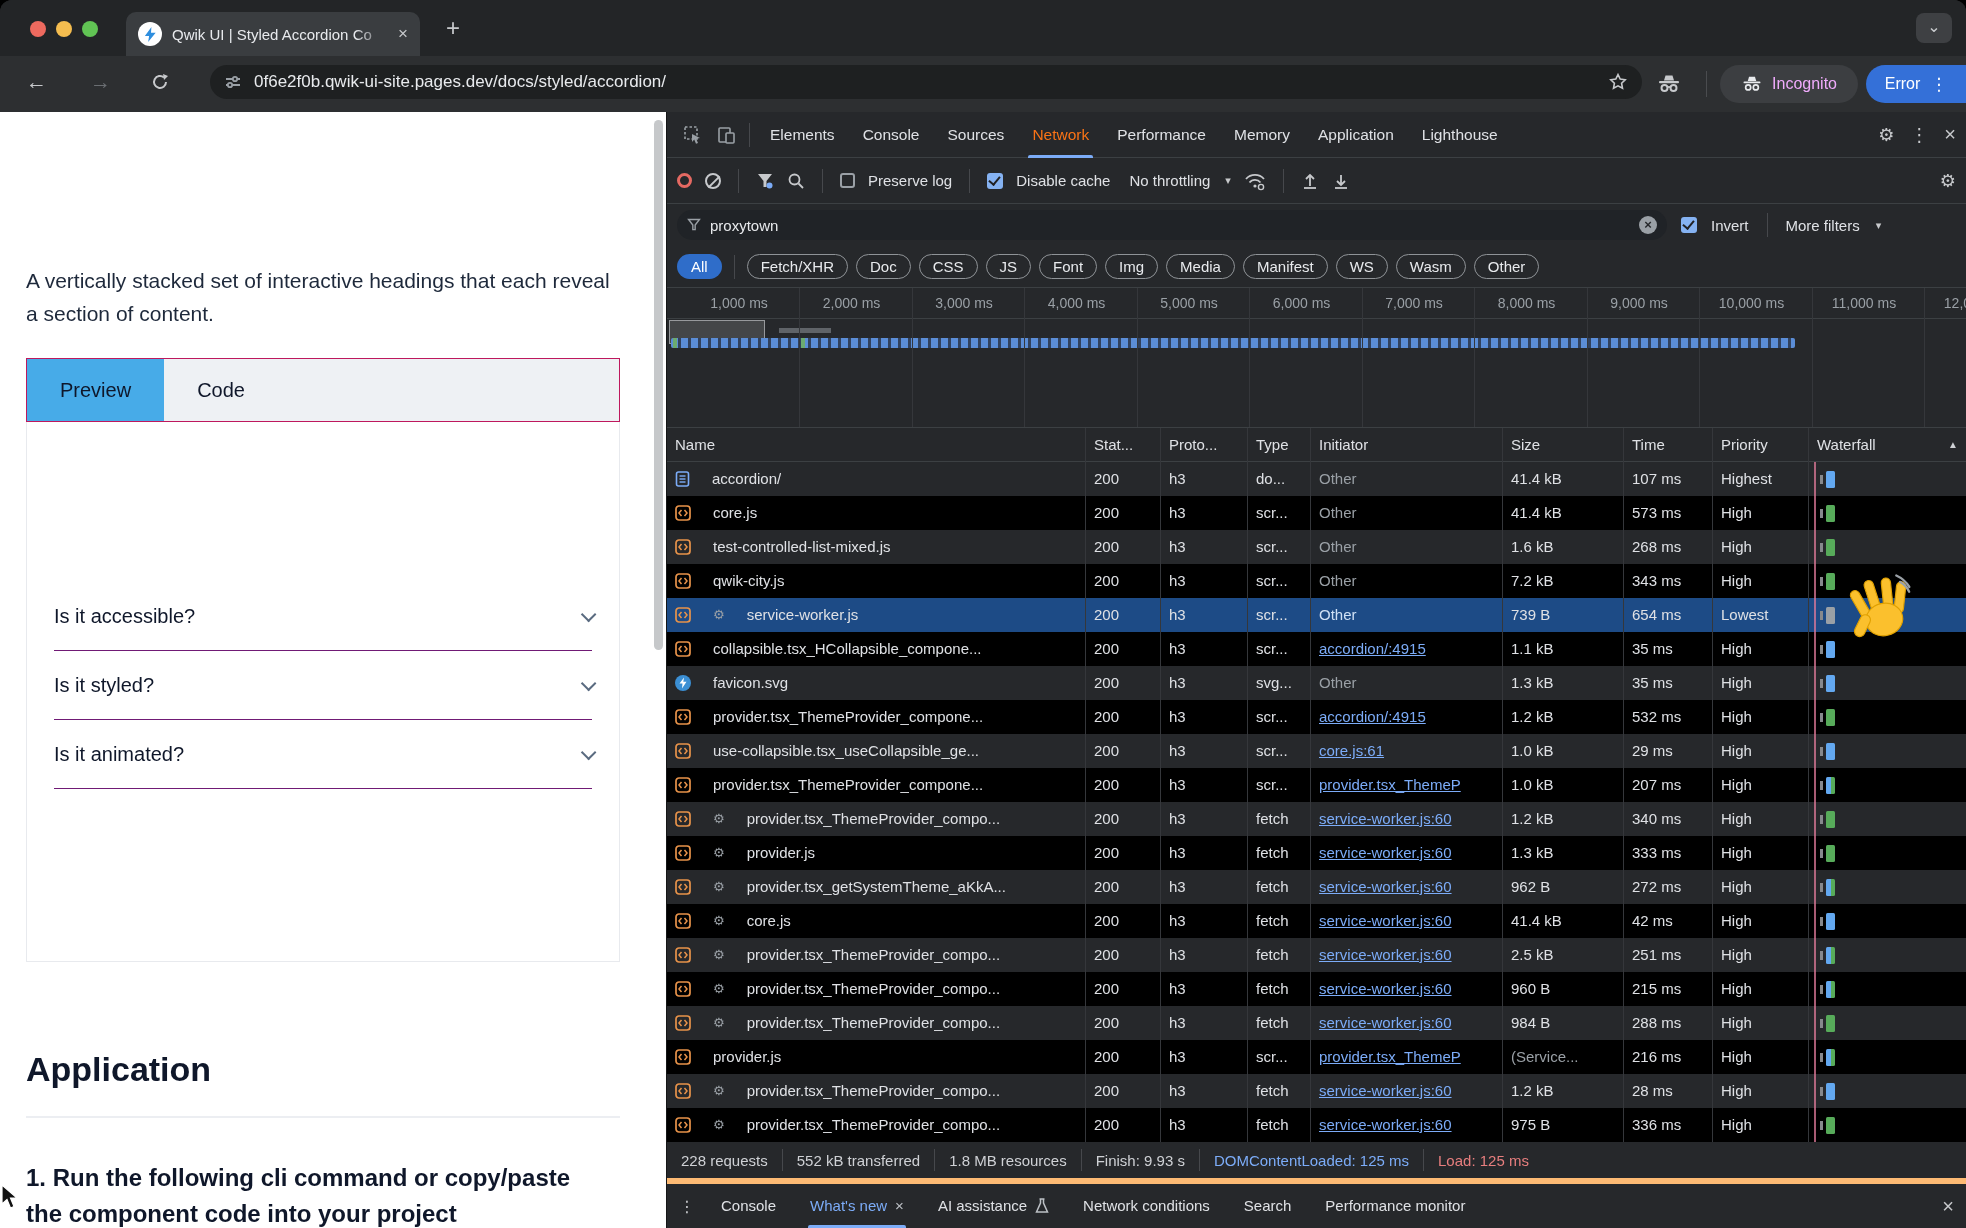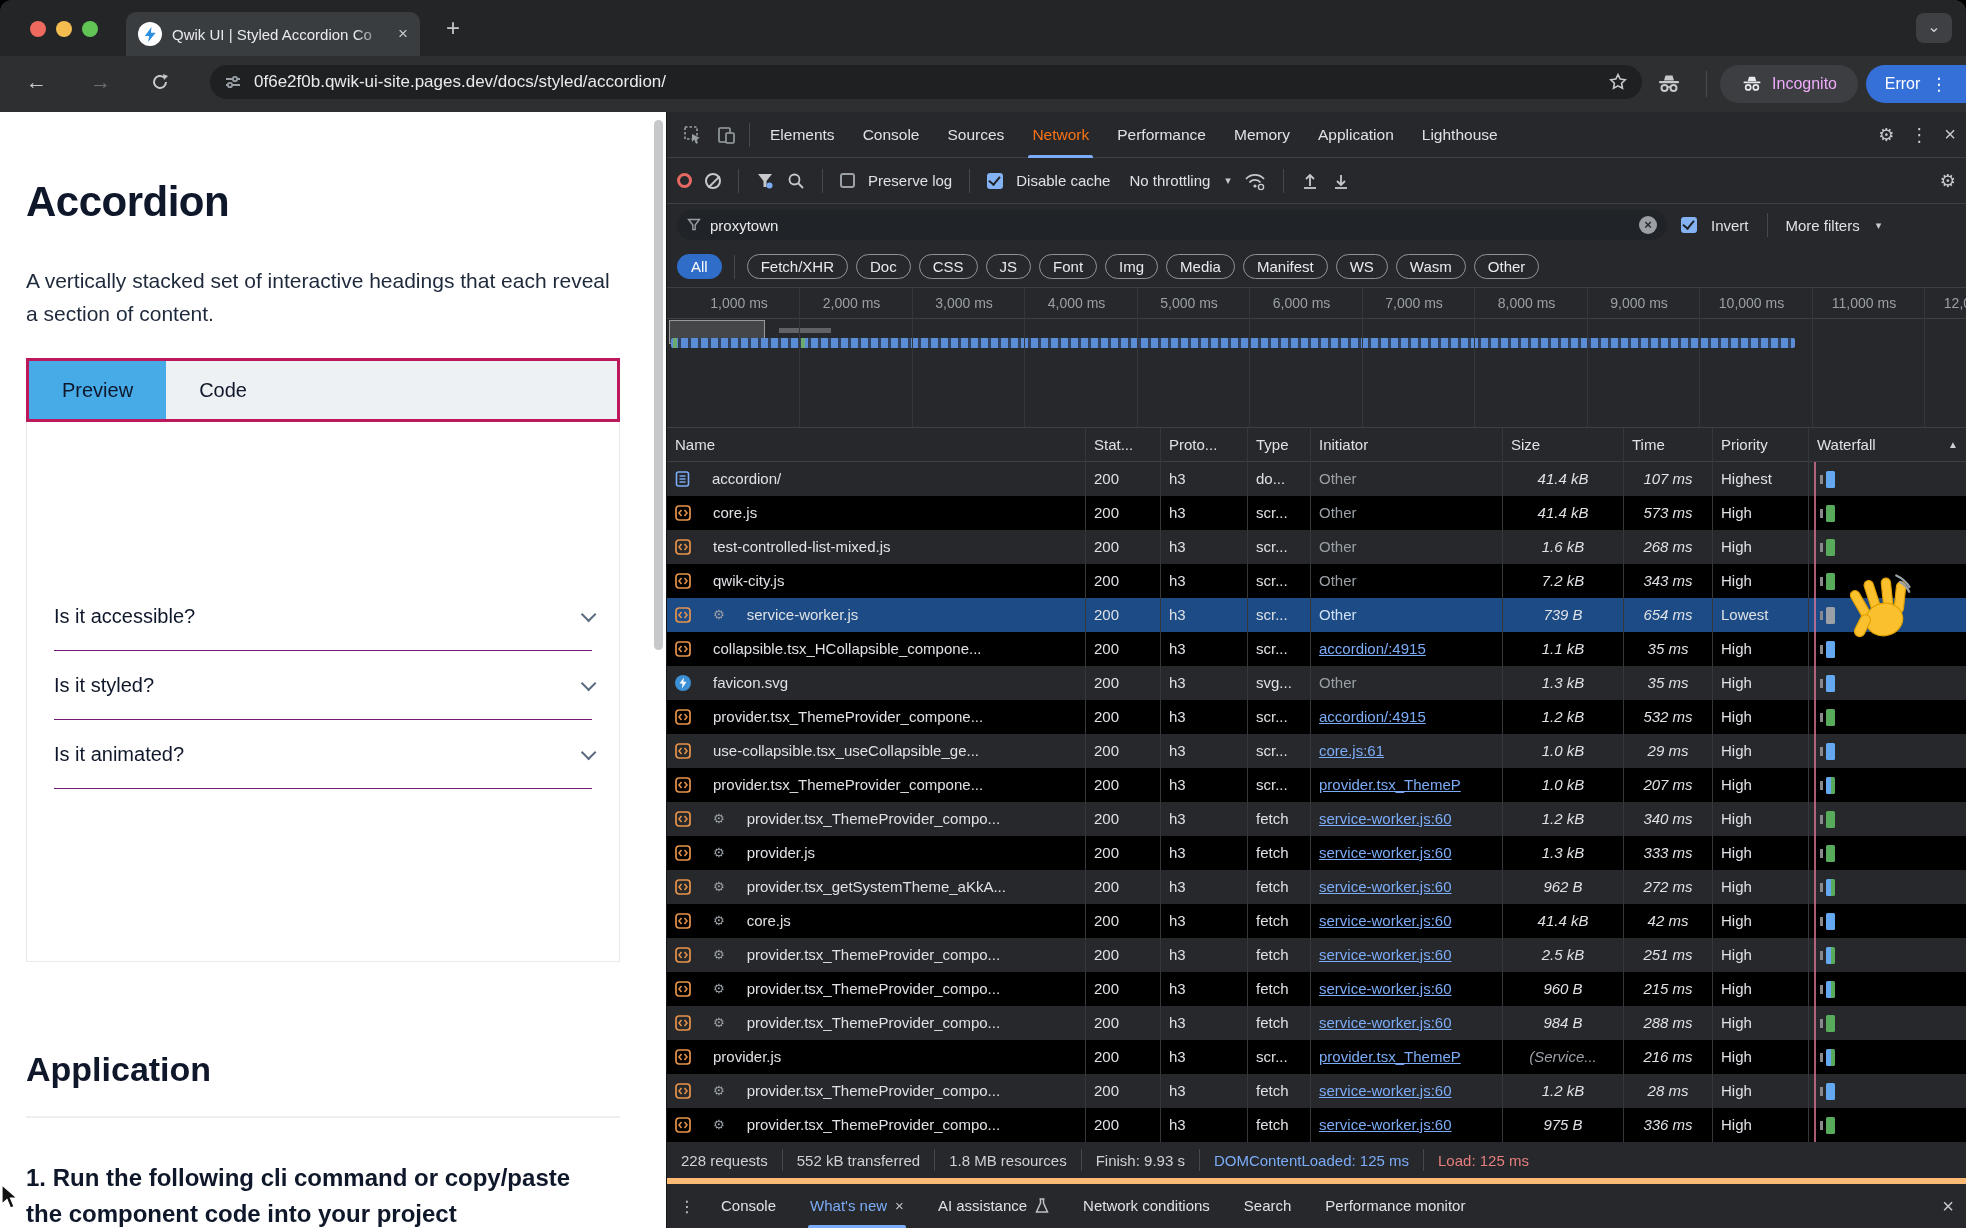--- a/index.html
+++ b/index.html
@@ -36,21 +36,21 @@
   .error-pill .dots{font-size:17px}
 
   .main { position:absolute; left:0; top:112px; width:1966px; height:1116px; }
 
   
   .page { position:absolute; left:0; top:0; width:666px; height:1116px; background:#fff; overflow:hidden; }
   .pg-scroll { position:absolute; right:3px; top:8px; width:9px; height:530px; background:#c6c8ca; border-radius:5px; }
   .pg-h1 { position:absolute; left:26px; top:66px; font-size:42px; font-weight:800; color:#0f172a; letter-spacing:-0.5px;}
   .pg-desc { position:absolute; left:26px; top:152px; width:596px; font-size:21px; line-height:33px; color:#1e293b; }
   .pv-tabs { position:absolute; left:26px; top:246px; width:594px; height:64px; background:#eef1f4;
-    border:3px solid #be185d; display:flex; }
+    border:1px solid #be185d; display:flex; }
   .pv-tab { height:100%; display:flex; align-items:center; padding:0 33px; font-size:20px; color:#0f172a; }
   .pv-tab.active { background:#47abe8; }
   .acc-card { position:absolute; left:26px; top:310px; width:594px; height:540px; background:#fff;
     border:1px solid #e8eaee; border-top:none; }
   .acc-list { margin-top:160px; }
   .acc-item { height:69px; margin:0 27px; border-bottom:1px solid #701a75; display:flex;
     align-items:center; justify-content:space-between; font-size:20px; font-weight:500; color:#0f172a; }
   .chev { width:11px; height:11px; border-right:2px solid #5a6b80; border-bottom:2px solid #5a6b80;
     transform:rotate(45deg) translateY(-3px); }
   .pg-h2 { position:absolute; left:26px; top:938px; font-size:34px; font-weight:800; color:#0f172a; }
@@ -112,21 +112,21 @@
   .hdr-wf { display:flex; justify-content:space-between; align-items:center; }
   .sort { font-size:10px; color:#cfd1d5; }
   .r-even { background:#26282b; } .r-odd { background:#000000; }
   .r-sel { background:#1d4b86 !important; }
   .r-sel .init-other { color:#cfe0f5 !important; }
   .cell-name { display:flex; align-items:center; gap:22px; }
   .cell-name .nm { overflow:hidden; text-overflow:ellipsis; }
   .gearpfx { color:#9aa0a6; font-size:13px; flex:none; }
   .init-other { color:#9aa0a6; }
   .init-link { color:#7cacf8; text-decoration:underline; }
-  .num { text-align:center;font-style:italic; }
+  .num { text-align:left; }
   .dimtxt { color:#9aa0a6; }
   .cell-wf { position:relative; border-right:none !important; }
   .wf-line { position:absolute; left:5px; top:0; bottom:0; width:2px; background:rgba(224,122,154,0.75); }
   .wf-tick { position:absolute; left:11px; top:13px; width:3px; height:9px; background:#87898d; }
   .wf-bar { position:absolute; left:17px; top:9px; width:9px; height:17px; border-radius:1.5px; }
   .wf-blue{background:#63a8f0}.wf-green{background:#57ab5a}.wf-gray{background:#9aa0a6}
   .wf-mix{background:linear-gradient(90deg,#63a8f0 0 50%,#57ab5a 50% 100%)}
 
   .statusbar { height:42px; display:flex; align-items:center; padding:0 14px; gap:14px;
     border-bottom:6px solid #fdba74; color:#cfd1d5; }
@@ -209,21 +209,20 @@
     </div>
     <div class="error-pill">
       <span>Error</span>
       <span class="dots">⋮</span>
     </div>
   </div>
 
   <div class="main">
 
     <div class="page">
-      <div class="pg-h1">Accordion</div>
       <div class="pg-desc">A vertically stacked set of interactive headings that each reveal a section of content.</div>
       <div class="pv-tabs" id="page-tabs">
           <div class="pv-tab active">Preview</div>
           <div class="pv-tab">Code</div>
         </div>
       <div class="acc-card">
         <div class="acc-list" id="acc-list">
             <div class="acc-item">
               <span>Is it accessible?</span>
               <span class="chev"></span>

